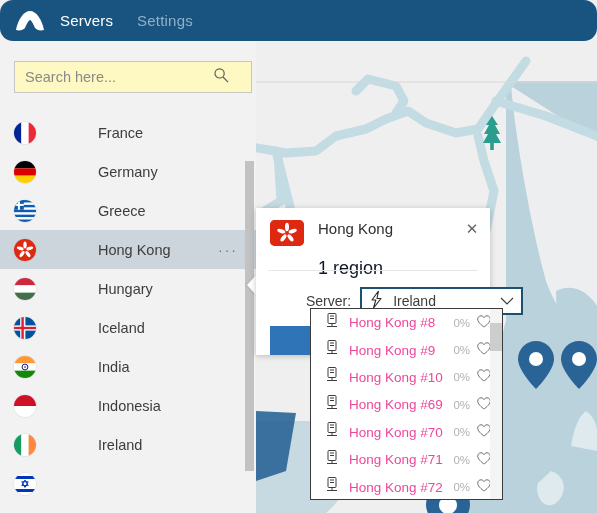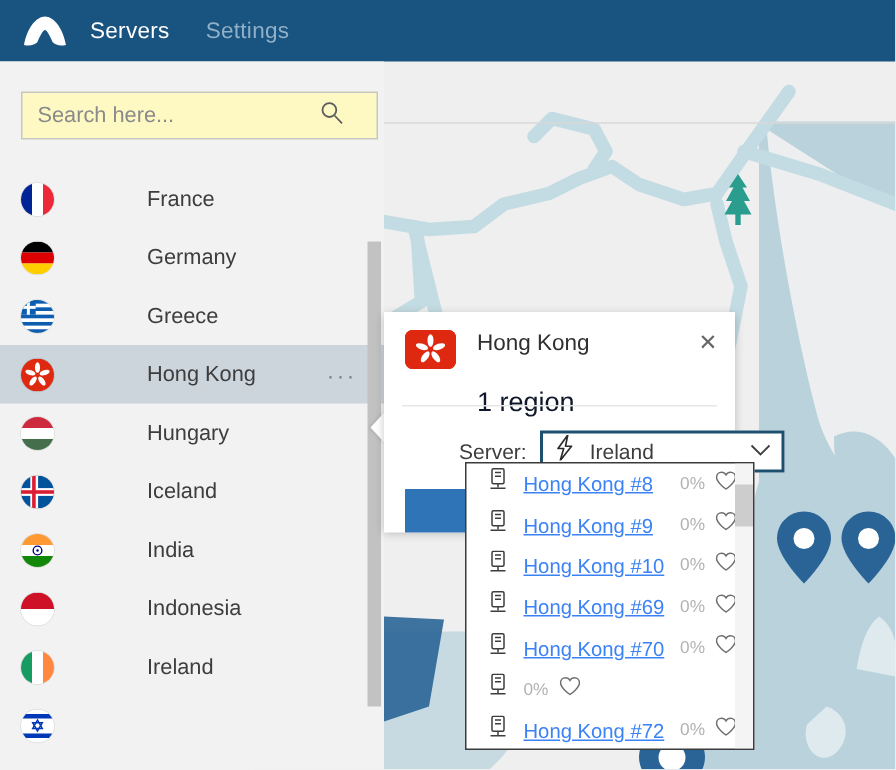--- a/index.html
+++ b/index.html
@@ -14,21 +14,21 @@
     width: 597px; height: 513px;
     overflow: hidden;
     background: #f0f0f0;
   }
 
   
   .header {
     position: absolute; left: 0; top: 0;
     width: 597px; height: 41px;
     background: #19537f;
-    display: flex; align-items: center;
+    display: flex; align-items: center; border-radius: 13px;
   }
   .logo-wrap {
     width: 60px; height: 41px;
     display: flex; align-items: center; justify-content: center;
   }
   .nav-item {
     font-size: 15px;
     margin-right: 24px;
     letter-spacing: .2px;
   }
@@ -206,21 +206,21 @@
     position: absolute; left: 0; top: 0;
     width: 180px;
   }
   .dd-row {
     height: 27.4px;
     display: flex; align-items: center;
     padding-left: 14px;
     box-sizing: border-box;
   }
   .srv-icon { width: 14px; height: 16px; flex:0 0 14px; margin-right: 10px; }
-  .dd-name { font-size: 13.5px; color: #3b82f6; flex: 1; text-decoration: underline; }
+  .dd-name { font-size: 13.5px; color: #ec4899; flex: 1; }
   .dd-load { font-size: 11.5px; color: #b2b2b2; margin-right: 7px; }
   .heart { width: 14px; height: 13px; flex:0 0 14px; }
   .dd-scroll {
     position: absolute; right: 0; top: 0;
     width: 12px; height: 190px;
     background: #f4f4f4;
   }
   .dd-thumb {
     position: absolute; left: 0; top: 14px;
     width: 12px; height: 28px;
@@ -601,20 +601,21 @@
       <div class="dd-row">
         <span>
           <svg class="srv-icon" viewBox="0 0 14 16">
             <rect x="3" y="0.5" width="8" height="10" rx="1" fill="none" stroke="#3d3d3d" stroke-width="1"></rect>
             <line x1="5" y1="3" x2="9" y2="3" stroke="#3d3d3d" stroke-width="1"></line>
             <line x1="5" y1="5.5" x2="9" y2="5.5" stroke="#3d3d3d" stroke-width="1"></line>
             <line x1="7" y1="10.5" x2="7" y2="13" stroke="#3d3d3d" stroke-width="1"></line>
             <line x1="2" y1="13.5" x2="12" y2="13.5" stroke="#3d3d3d" stroke-width="1"></line>
           </svg>
         </span>
+        <span class="dd-name">Hong Kong #71</span>
         <span class="dd-load">0%</span>
         <span>
           <svg class="heart" viewBox="0 0 14 13">
             <path d="M7 12 C7 12 0.7 7.8 0.7 4.2 C0.7 2.1 2.3 0.8 4 0.8 C5.4 0.8 6.5 1.7 7 2.6 C7.5 1.7 8.6 0.8 10 0.8 C11.7 0.8 13.3 2.1 13.3 4.2 C13.3 7.8 7 12 7 12 Z" fill="none" stroke="#6f6f6f" stroke-width="1"></path>
           </svg>
         </span>
       </div>
 
       <div class="dd-row">
         <span>

